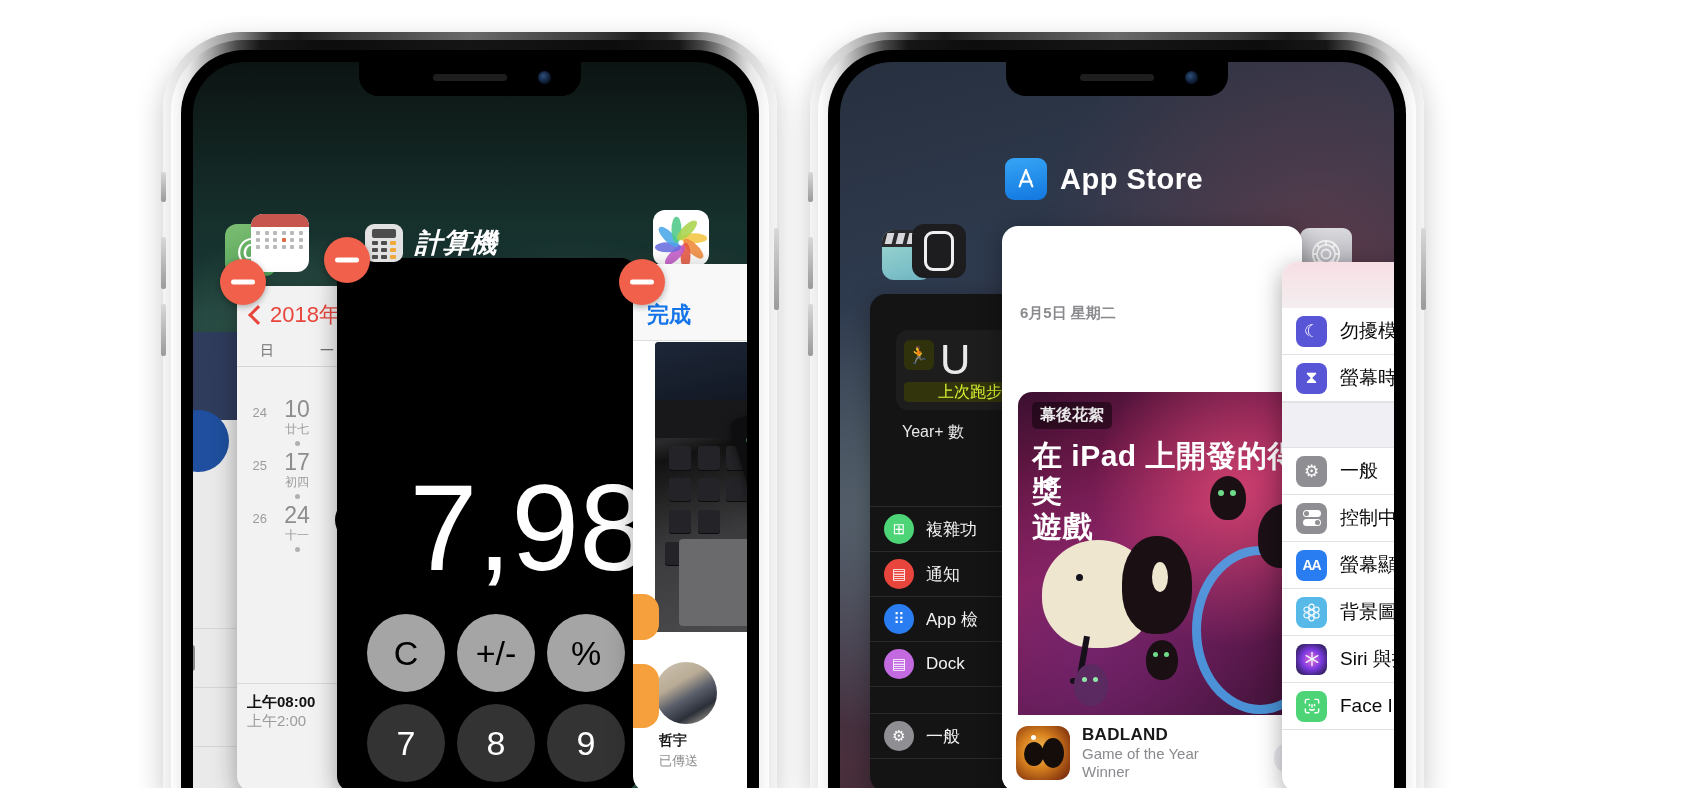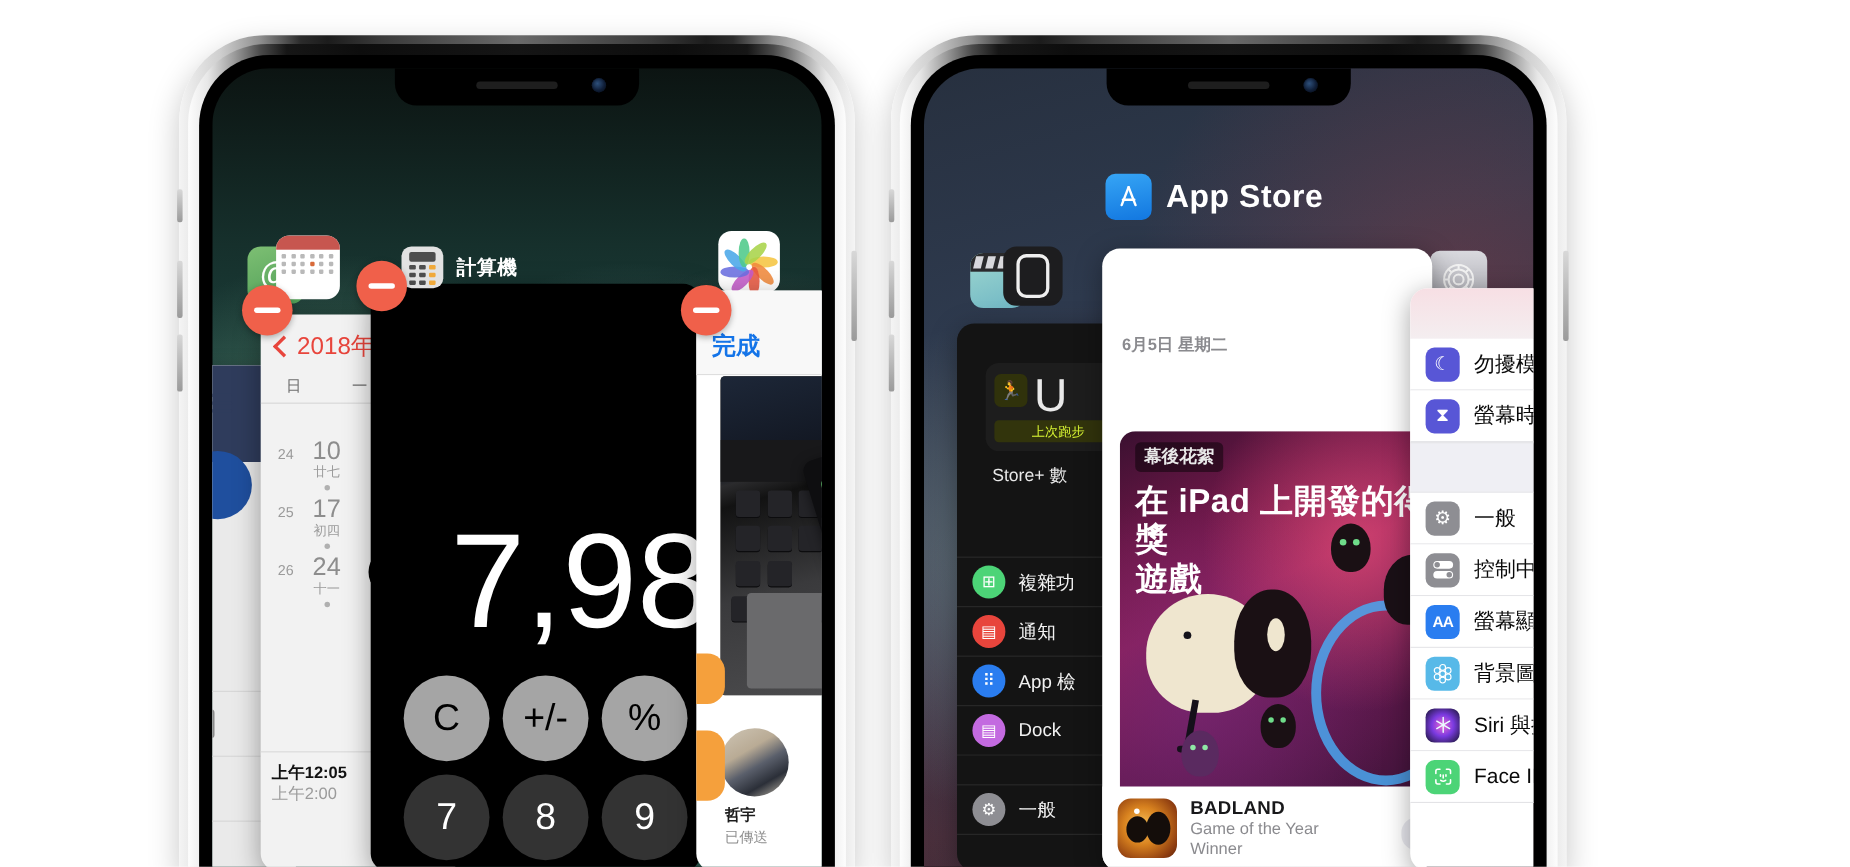--- a/index.html
+++ b/index.html
@@ -167,21 +167,21 @@
   .msg-sub{position:absolute;color:#8e8e8e;font-size:13px;}
   .msg-bub{position:absolute;background:#f5a03c;border-radius:16px;}
 
   
   .darkcard{background:#141414;}
   .nk-tile{position:absolute;background:#1d1d1d;border-radius:12px;overflow:hidden;}
   .nk-run{position:absolute;left:8px;top:10px;width:30px;height:30px;border-radius:6px;background:#30320b;
           display:flex;align-items:center;justify-content:center;color:#d8f533;font-size:17px;}
   .nk-ring{position:absolute;left:44px;top:6px;font-size:42px;color:#e9e9e9;font-weight:300;}
   .nk-pill{position:absolute;left:8px;bottom:8px;right:8px;height:20px;background:#32340c;border-radius:4px;
-           color:#d8f533;font-size:12px;display:flex;align-items:center;padding-left:34px;}
+           color:#d8f533;font-size:16px;display:flex;align-items:center;padding-left:34px;}
   .nk-name{position:absolute;color:#e8e8e8;font-size:16px;white-space:nowrap;}
   .st-row{display:flex;align-items:center;height:44px;border-bottom:1px solid #2a2a2a;padding-left:14px;}
   .st-ic{width:30px;height:30px;border-radius:50%;flex:none;margin-right:12px;
          display:flex;align-items:center;justify-content:center;font-size:15px;color:#fff;}
   .st-tx{color:#f2f2f2;font-size:17px;white-space:nowrap;}
   .st-gap{height:26px;background:#141414;border-bottom:1px solid #2a2a2a;}
 
   
   .as{background:#fff;}
   .as-date{position:absolute;color:#8a8a8e;font-size:15px;font-weight:600;white-space:nowrap;}
@@ -288,21 +288,21 @@
               <i style="display:block;height:4px;background:#4d4d4d;border-radius:1px;"></i>
               <i style="display:block;height:4px;background:#f0a93a;border-radius:1px;"></i>
             <i style="display:block;height:4px;background:#4d4d4d;border-radius:1px;"></i>
               <i style="display:block;height:4px;background:#4d4d4d;border-radius:1px;"></i>
               <i style="display:block;height:4px;background:#f0a93a;border-radius:1px;"></i>
             <i style="display:block;height:4px;background:#4d4d4d;border-radius:1px;"></i>
               <i style="display:block;height:4px;background:#4d4d4d;border-radius:1px;"></i>
               <i style="display:block;height:4px;background:#f0a93a;border-radius:1px;"></i>
           </div>
         </div>
-        <div class="sw-label" style="margin-left:12px;font-size:18px;">計算機</div>
+        <div class="sw-label" style="margin-left:12px;font-size:27px;font-style:italic;">計算機</div>
       </div>
 
       <div class="mailstrip" style="left:-36px;top:270px;width:112px;height:470px;">
         <div class="ms-head"></div>
         <div class="ms-lines">
             <i></i>
             <i></i>
             <i></i>
           </div>
         <div class="ms-blue"></div>
@@ -370,21 +370,21 @@
               </div>
               <div style="height:48px;"></div>
               <div class="cal-dot"></div>
             </div>
           </div>
         </div>
 
         <div style="position:absolute;left:0;right:0;bottom:52px;">
           <div class="cal-ev">
             <div class="cal-ev-t">
-              <div class="cal-ev-t1">上午12:05</div>
+              <div class="cal-ev-t1">上午08:00</div>
               <div class="cal-ev-t2">上午2:00</div>
             </div>
             <div class="cal-ev-bar"></div>
             <div class="cal-ev-n">中</div>
           </div>
         </div>
       </div>
       <div class="minus" style="left:131px;top:175px;"></div>
 
       <div class="card calcs" style="left:144px;top:196px;width:300px;height:534px;">
@@ -484,21 +484,21 @@
         </div>
         <div class="sw-label" style="margin-left:13px;font-size:29px;">App Store</div>
       </div>
 
       <div class="card darkcard" style="left:30px;top:232px;width:190px;height:498px;">
         <div class="nk-tile" style="left:26px;top:36px;width:150px;height:80px;">
           <div class="nk-run">🏃</div>
           <div class="nk-ring">U</div>
           <div class="nk-pill">上次跑步</div>
         </div>
-        <div class="nk-name" style="left:32px;top:128px;">Store+ 數</div>
+        <div class="nk-name" style="left:32px;top:128px;">Year+ 數</div>
         <div class="st-gap" style="margin-top:186px;"></div>
         <div class="st-row">
           <div class="st-ic" style="background:#4cd477;">⊞</div>
           <div class="st-tx">複雜功</div>
         </div>
         <div class="st-row">
           <div class="st-ic" style="background:#e8453c;">▤</div>
           <div class="st-tx">通知</div>
         </div>
         <div class="st-row">

